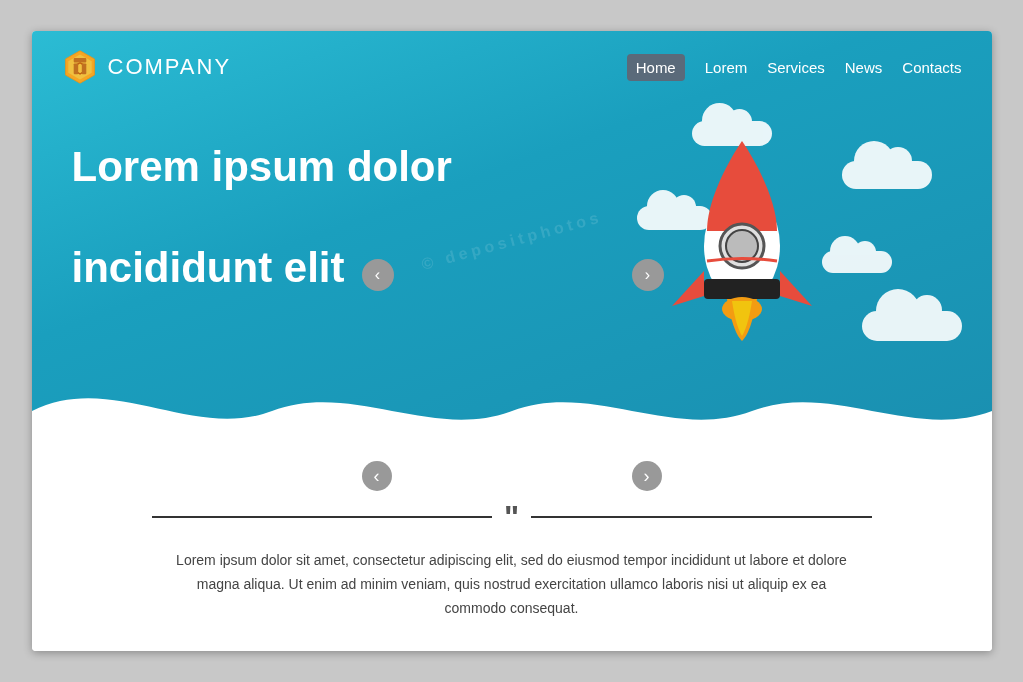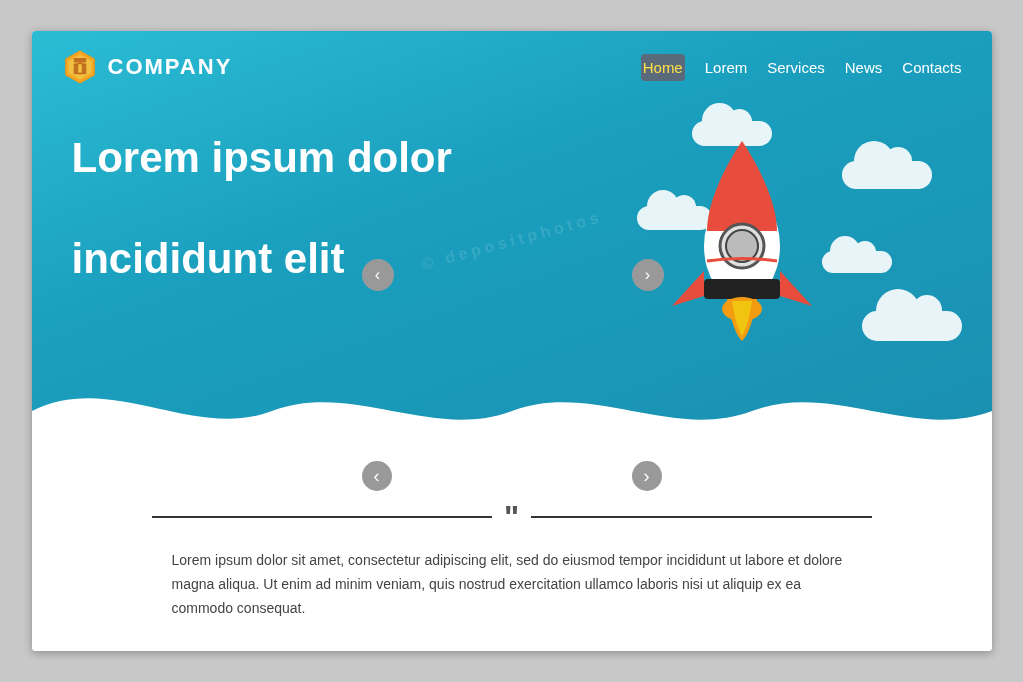--- a/index.html
+++ b/index.html
@@ -40,53 +40,54 @@
       display: flex;
       align-items: center;
       gap: 10px;
     }
     .logo-icon {
       width: 36px;
       height: 36px;
     }
     .logo-text {
       font-size: 22px;
-      font-weight: 700;
+      font-weight: 400;
       color: white;
       letter-spacing: 2px;
     }
     .nav-links {
       display: flex;
       align-items: center;
       gap: 20px;
     }
     .nav-link {
       color: white;
       font-size: 15px;
       text-decoration: none;
       cursor: pointer;
     }
     .nav-link.active {
       background: #5a6a7a;
-      padding: 5px 2px;
+      padding: 5px 9px;
       border-radius: 4px;
-      color: #fde047;
+      color: #ffffff;
     }
     
     .hero-content {
       padding: 30px 40px;
       position: relative;
       z-index: 10;
     }
     .hero-title {
       color: white;
       font-size: 42px;
       font-weight: 900;
       line-height: 1.2;
       max-width: 500px;
+      margin-top: 9px;
     }
     
     .cloud {
       position: absolute;
       background: white;
       border-radius: 50px;
       opacity: 0.9;
     }
     .cloud::before, .cloud::after {
       content: '';
@@ -154,20 +155,21 @@
       height: 2px;
       background: #333;
     }
     .quote-mark {
       font-size: 32px;
       font-weight: 900;
       color: #555;
       line-height: 1;
     }
     .quote-text {
+      text-align: center;
       font-size: 14px;
       color: #444;
       line-height: 1.7;
       max-width: 680px;
     }
     
     .arrow-btn {
       position: absolute;
       bottom: 190px;
       width: 32px;

